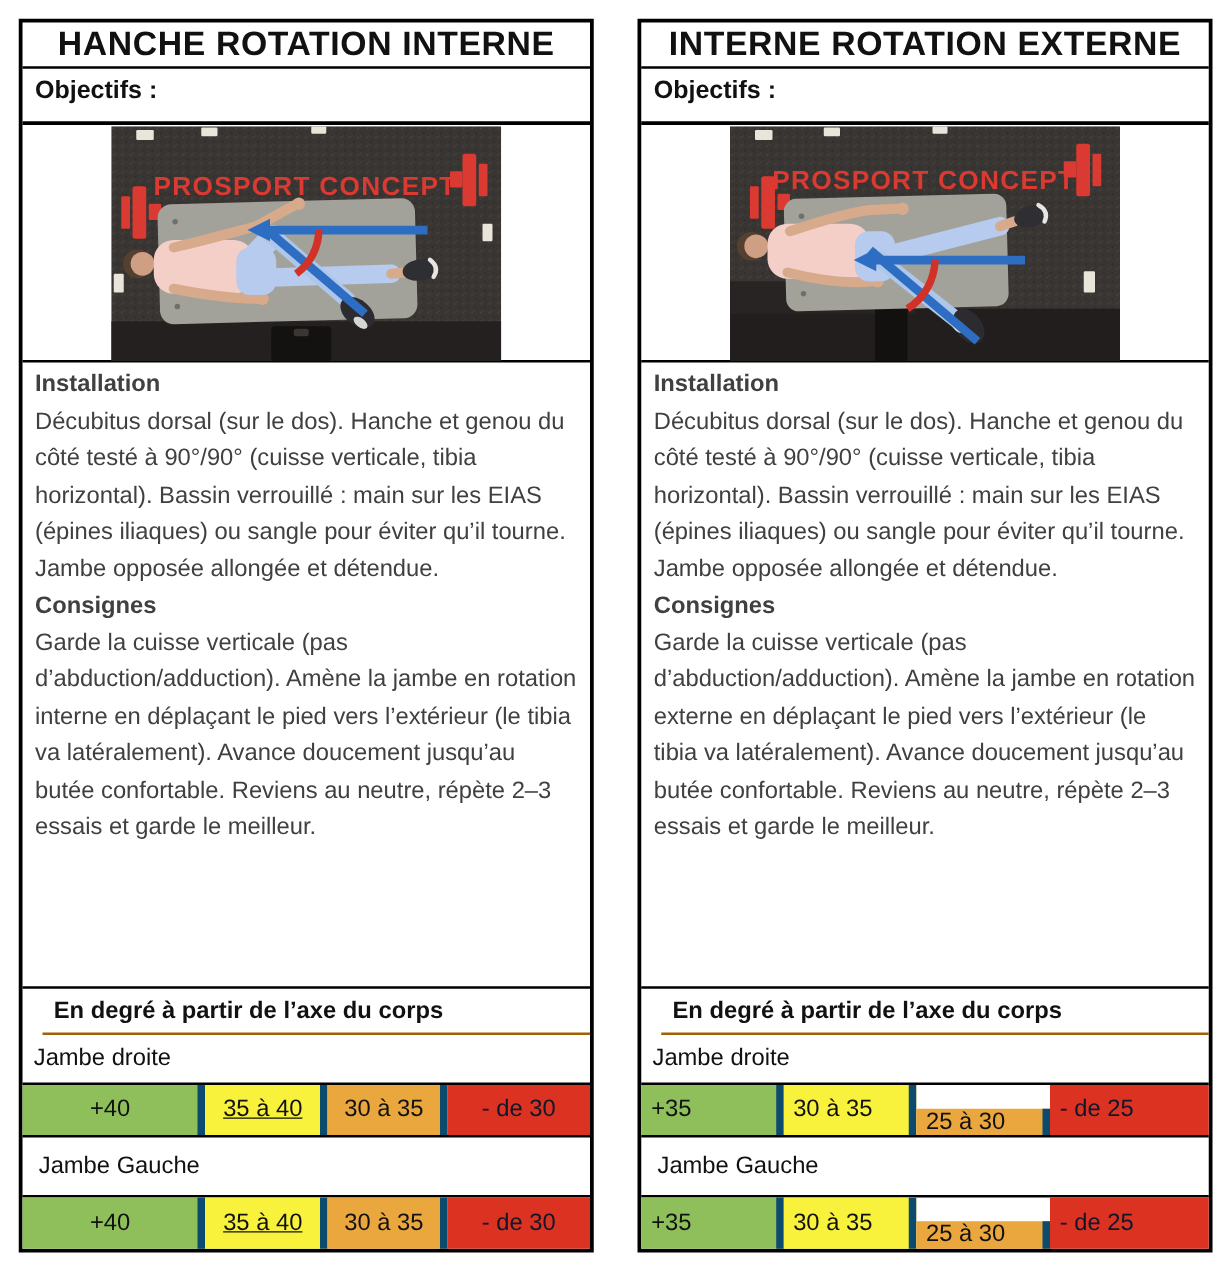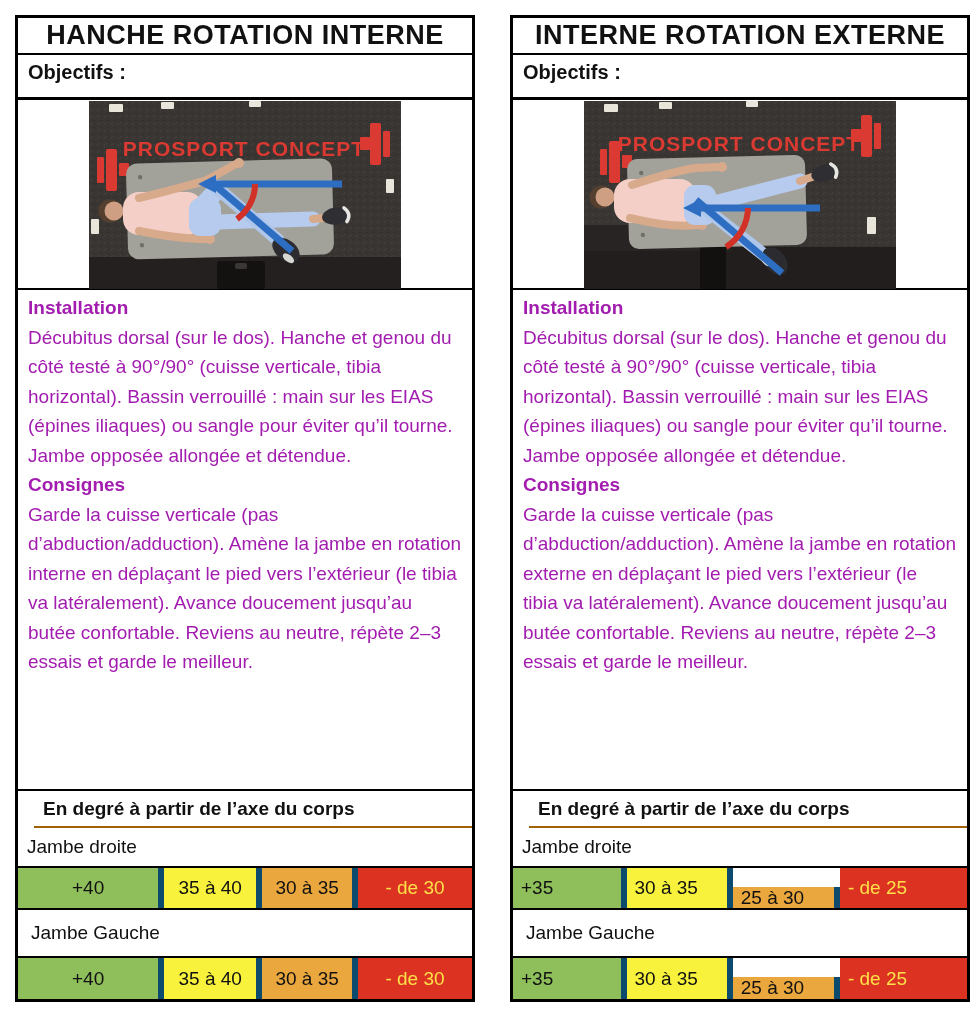--- a/index.html
+++ b/index.html
@@ -4,33 +4,33 @@
 <style>
   html,body{margin:0;padding:0;background:#fff;}
   body{width:971px;height:1024px;font-family:"Liberation Sans",sans-serif;color:#111;}
   .page{display:flex;gap:35px;padding:15px 0 0 15px;}
   .card{width:460px;height:987px;border:3px solid #000;box-sizing:border-box;display:flex;flex-direction:column;background:#fff;}
   .row{box-sizing:border-box;flex-shrink:0;}
   .title-row{height:37px;border-bottom:2px solid #000;display:flex;align-items:center;justify-content:center;
              font-size:27px;font-weight:bold;letter-spacing:.5px;white-space:nowrap;}
   .objectifs-row{height:45px;border-bottom:3px solid #000;padding:6px 10px;font-size:20px;font-weight:bold;}
   .photo-row{height:190px;border-bottom:2px solid #000;display:flex;justify-content:center;align-items:flex-start;padding-top:1px;}
-  .textblock{flex:1 1 auto;border-bottom:2px solid #000;padding:3px 10px 0 10px;font-size:19px;line-height:29.5px;color:#a21caf;overflow:hidden;}
+  .textblock{flex:1 1 auto;border-bottom:2px solid #000;padding:3px 10px 0 10px;font-size:19px;line-height:29.5px;color:#404040;overflow:hidden;}
   .textblock .h{font-weight:bold;}
   .scalehead-row{height:37px;border-bottom:2px solid #a16207;display:flex;align-items:center;padding-left:9px;
                  font-size:19px;font-weight:bold;margin-left:16px;}
   .leg-row{height:40px;border-bottom:2px solid #000;display:flex;align-items:center;padding-left:9px;font-size:19px;}
   .leg-row2{height:48px;padding-left:13px;}
   .scale-row{height:42px;border-bottom:2px solid #000;display:flex;font-size:19px;}
   .scale-row:last-child{border-bottom:none;height:41px;}
   .cell{display:flex;align-items:center;box-sizing:border-box;border-right:6px solid #0c4a6e;}
-  .cell:last-child{border-right:none;color:#fde047;}
+  .cell:last-child{border-right:none;color:#0f172a;}
   
   .scale-l .cell{justify-content:center;}
-  .scale-l .c0{width:32.2%;} .scale-l .c1{width:21.6%;} .scale-l .c2{width:21.1%;} .scale-l .c3{width:25.1%;}
+  .scale-l .c0{width:32.2%;} .scale-l .c1{width:21.6%;text-decoration:underline;} .scale-l .c2{width:21.1%;} .scale-l .c3{width:25.1%;}
   
   .scale-r .cell{justify-content:flex-start;padding-left:8px;}
   .scale-r .c0{width:25.0%;} .scale-r .c1{width:23.4%;} .scale-r .c2{width:23.6%;margin-top:19px;} .scale-r .c3{width:28.0%;}
   .photo{display:block;}
   .logo-text{font-family:"Liberation Sans",sans-serif;font-weight:bold;font-size:21px;letter-spacing:1px;}
 </style>
 </head>
 <body>
 
 <div class="page">

